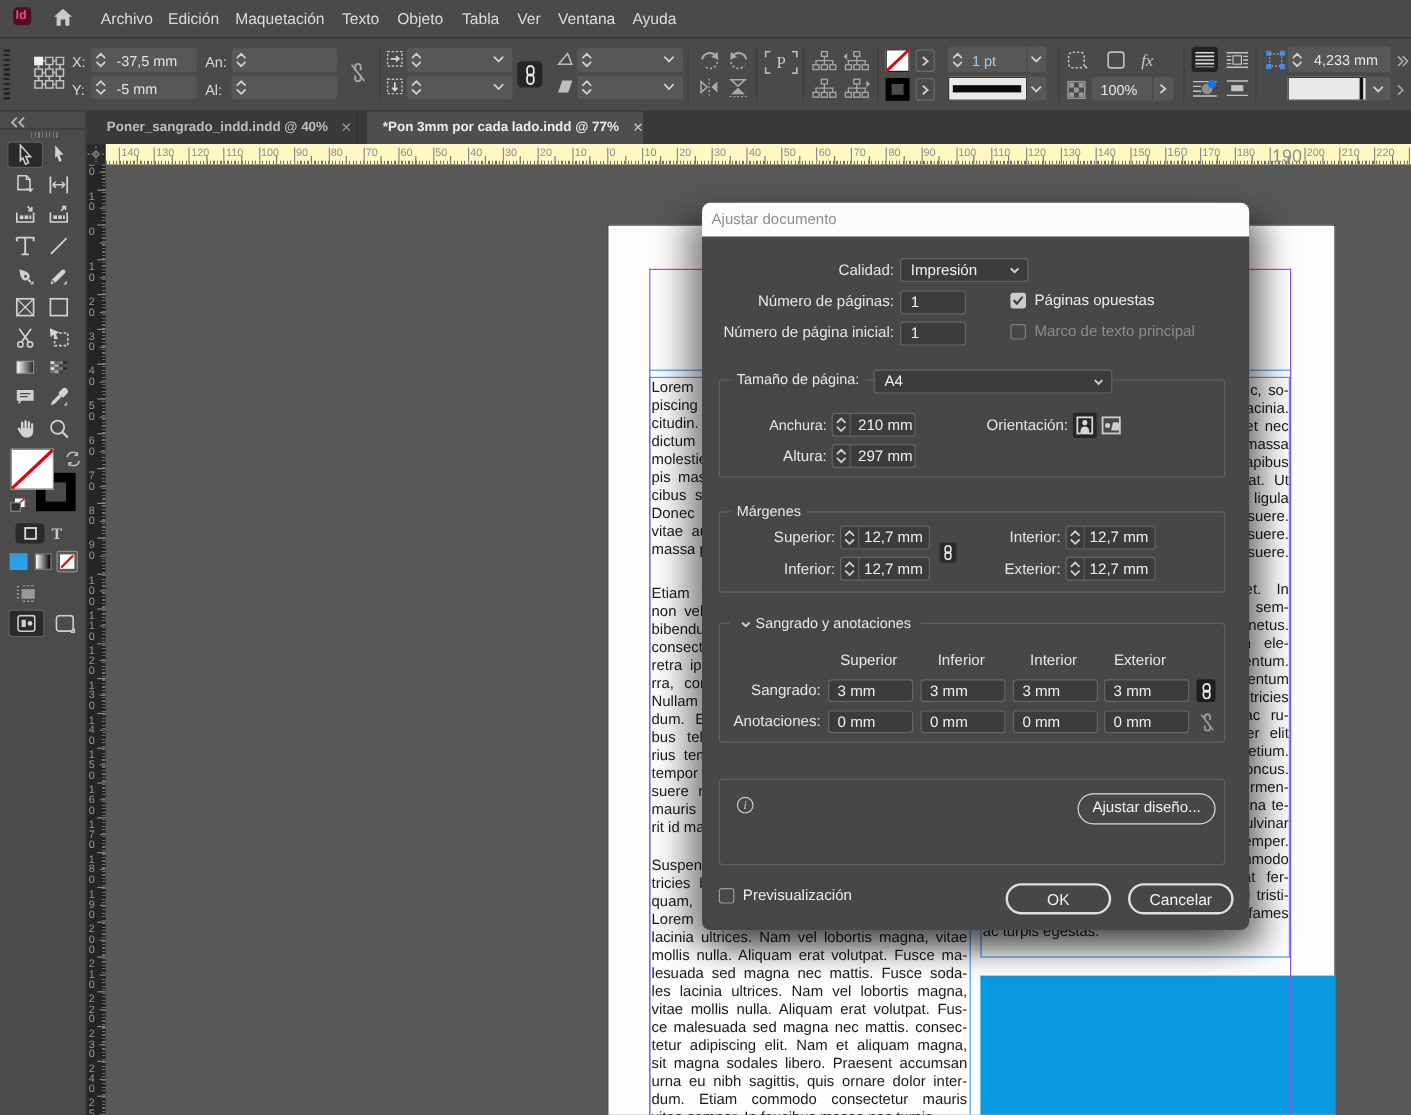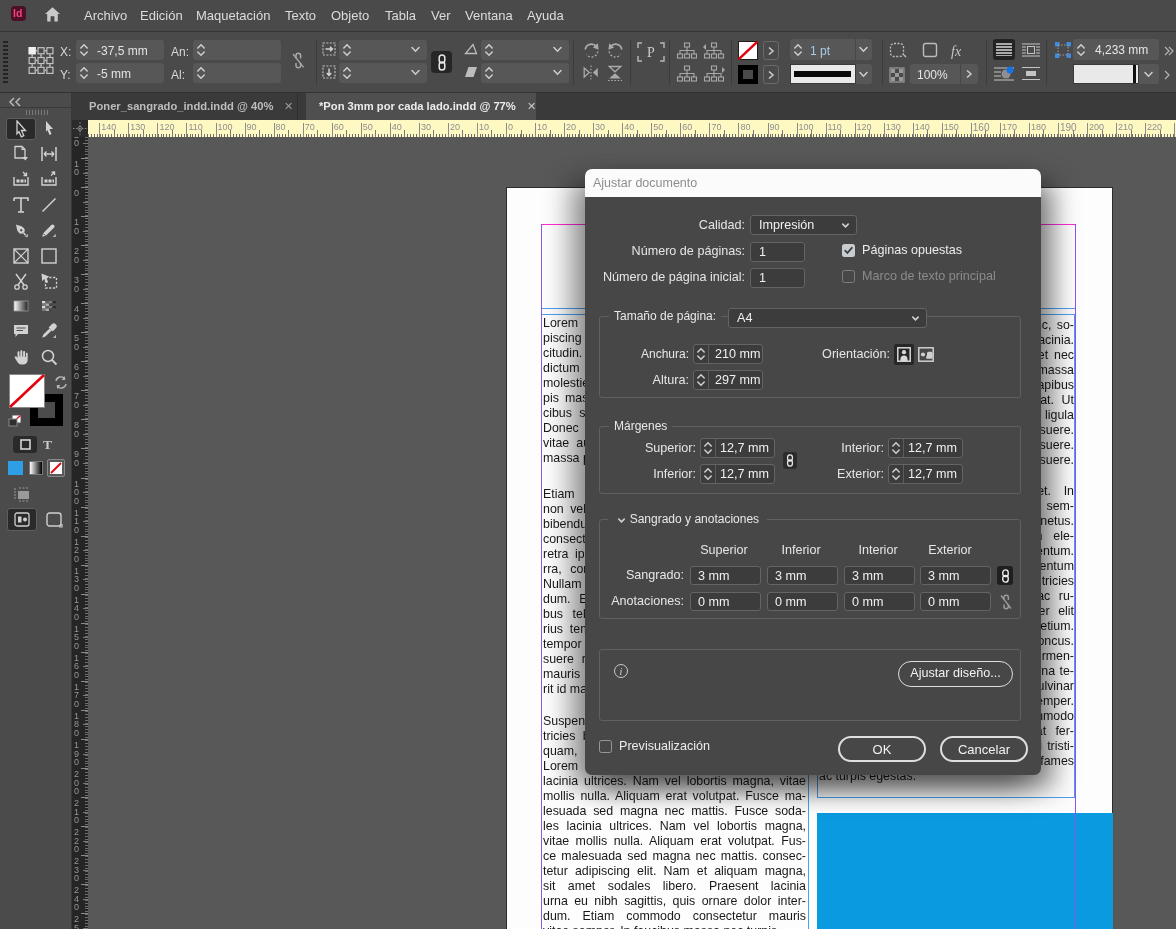--- a/index.html
+++ b/index.html
@@ -65,21 +65,21 @@
 <div class="tl" style="top:729.0px">tricies bibendum neque, id aliquam interdum</div>
 <div class="tl" style="top:744.0px">quam, pellentesque habitant morbi sodales.</div>
 <div class="tl" style="top:759.0px">Lorem ipsum dolor sit amet. Fusce sodales</div>
 <div class="tl" style="top:774.0px">lacinia ultrices. Nam vel lobortis magna, vitae</div>
 <div class="tl" style="top:789.0px">mollis nulla. Aliquam erat volutpat. Fusce ma-</div>
 <div class="tl" style="top:804.0px">lesuada sed magna nec mattis. Fusce soda-</div>
 <div class="tl" style="top:819.0px">les lacinia ultrices. Nam vel lobortis magna,</div>
 <div class="tl" style="top:834.0px">vitae mollis nulla. Aliquam erat volutpat. Fus-</div>
 <div class="tl" style="top:849.0px">ce malesuada sed magna nec mattis. consec-</div>
 <div class="tl" style="top:864.0px">tetur adipiscing elit. Nam et aliquam magna,</div>
-<div class="tl" style="top:879.0px">sit amet sodales libero. Praesent lacinia</div>
+<div class="tl" style="top:879.0px">sit magna sodales libero. Praesent accumsan</div>
 <div class="tl" style="top:894.0px">urna eu nibh sagittis, quis ornare dolor inter-</div>
 <div class="tl" style="top:909.0px">dum. Etiam commodo consectetur mauris</div>
 <div class="tl last" style="top:924.0px">vitae semper. In faucibus massa nec turpis</div>
 <div class="tr" style="top:318.0px">Lorem ipsum dolor sit amet elit ac nunc, so-</div>
 <div class="tr" style="top:333.0px">dales sagittis urna eu nibh sagittis lacinia.</div>
 <div class="tr" style="top:348.0px">Praesent accumsan urna quis ornare et nec</div>
 <div class="tr" style="top:363.0px">interdum. Etiam commodo mauris massa</div>
 <div class="tr" style="top:378.0px">vitae semper. In consectetur mauris dapibus</div>
 <div class="tr" style="top:393.0px">massa nec turpis ultricies erat volutpat. Ut</div>
 <div class="tr" style="top:408.0px">lacinia. Nam vel lobortis magna sed ligula</div>
@@ -639,21 +639,21 @@
     <div class="abs" style="left:897.3px;top:10px;width:1px;height:7px;background:#787878"></div>
     <div class="abs" style="left:884.8px;top:2px;font-size:10px;color:#8e8e8e">160</div>
     <div class="abs" style="left:911.9px;top:3px;width:1px;height:14px;background:#8a8a8a"></div>
     <div class="abs" style="left:926.4px;top:10px;width:1px;height:7px;background:#787878"></div>
     <div class="abs" style="left:913.9px;top:2px;font-size:9px;color:#8e8e8e">170</div>
     <div class="abs" style="left:940.9px;top:3px;width:1px;height:14px;background:#8a8a8a"></div>
     <div class="abs" style="left:955.4px;top:10px;width:1px;height:7px;background:#787878"></div>
     <div class="abs" style="left:942.9px;top:2px;font-size:9px;color:#8e8e8e">180</div>
     <div class="abs" style="left:970.0px;top:3px;width:1px;height:14px;background:#8a8a8a"></div>
     <div class="abs" style="left:984.5px;top:10px;width:1px;height:7px;background:#787878"></div>
-    <div class="abs" style="left:972.0px;top:2px;font-size:10px;color:#8e8e8e">190</div>
+    <div class="abs" style="left:972.0px;top:2px;font-size:15px;color:#8e8e8e">190</div>
     <div class="abs" style="left:999.0px;top:3px;width:1px;height:14px;background:#8a8a8a"></div>
     <div class="abs" style="left:1013.5px;top:10px;width:1px;height:7px;background:#787878"></div>
     <div class="abs" style="left:1001.0px;top:2px;font-size:9px;color:#8e8e8e">200</div>
     <div class="abs" style="left:1028.1px;top:3px;width:1px;height:14px;background:#8a8a8a"></div>
     <div class="abs" style="left:1042.6px;top:10px;width:1px;height:7px;background:#787878"></div>
     <div class="abs" style="left:1030.1px;top:2px;font-size:9px;color:#8e8e8e">210</div>
     <div class="abs" style="left:1057.1px;top:3px;width:1px;height:14px;background:#8a8a8a"></div>
     <div class="abs" style="left:1071.6px;top:10px;width:1px;height:7px;background:#787878"></div>
     <div class="abs" style="left:1059.1px;top:2px;font-size:9px;color:#8e8e8e">220</div>
     <div class="abs" style="left:1086.2px;top:3px;width:1px;height:14px;background:#8a8a8a"></div>

